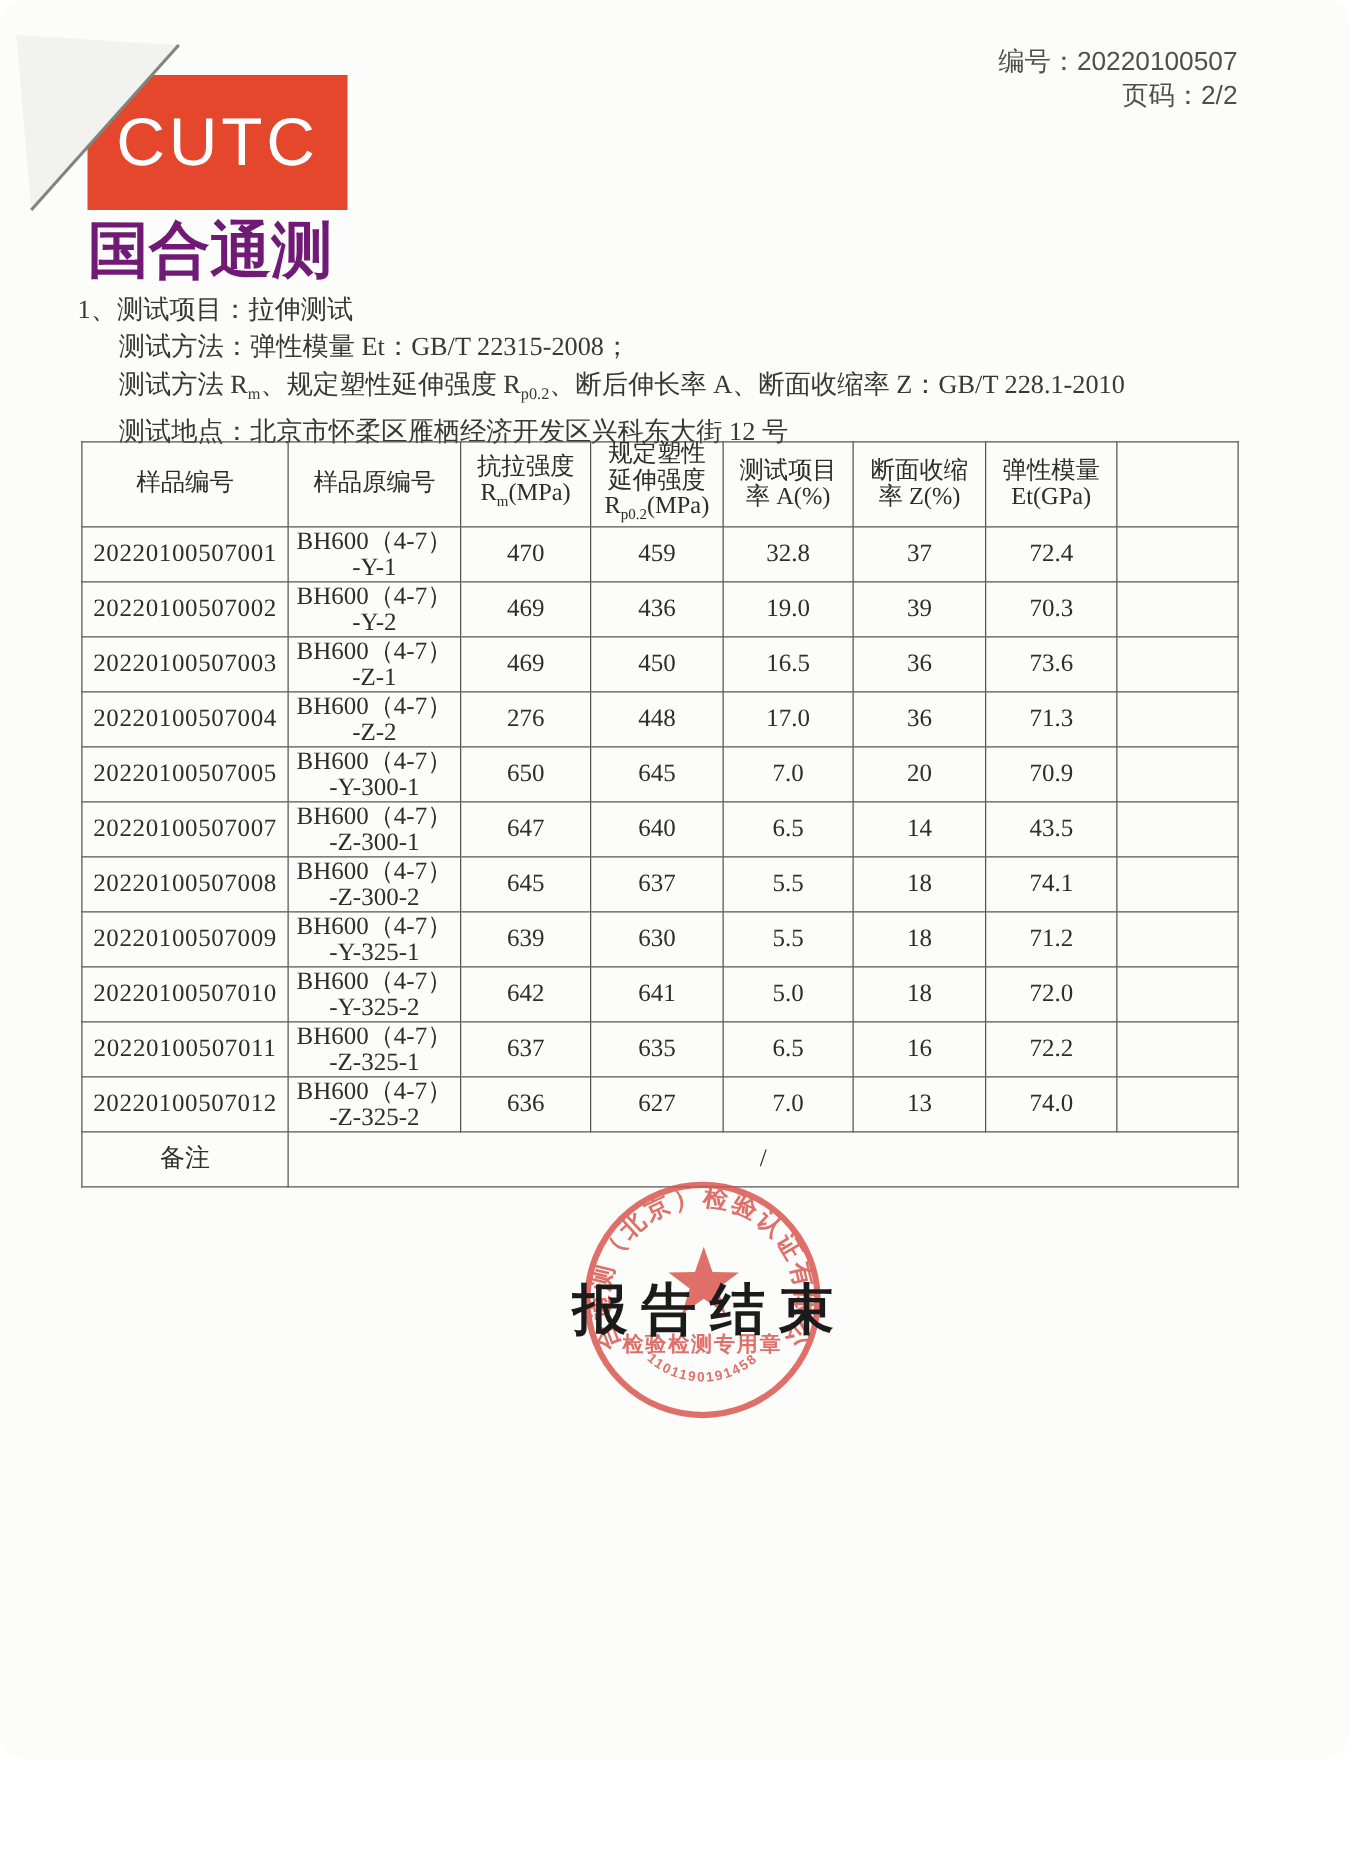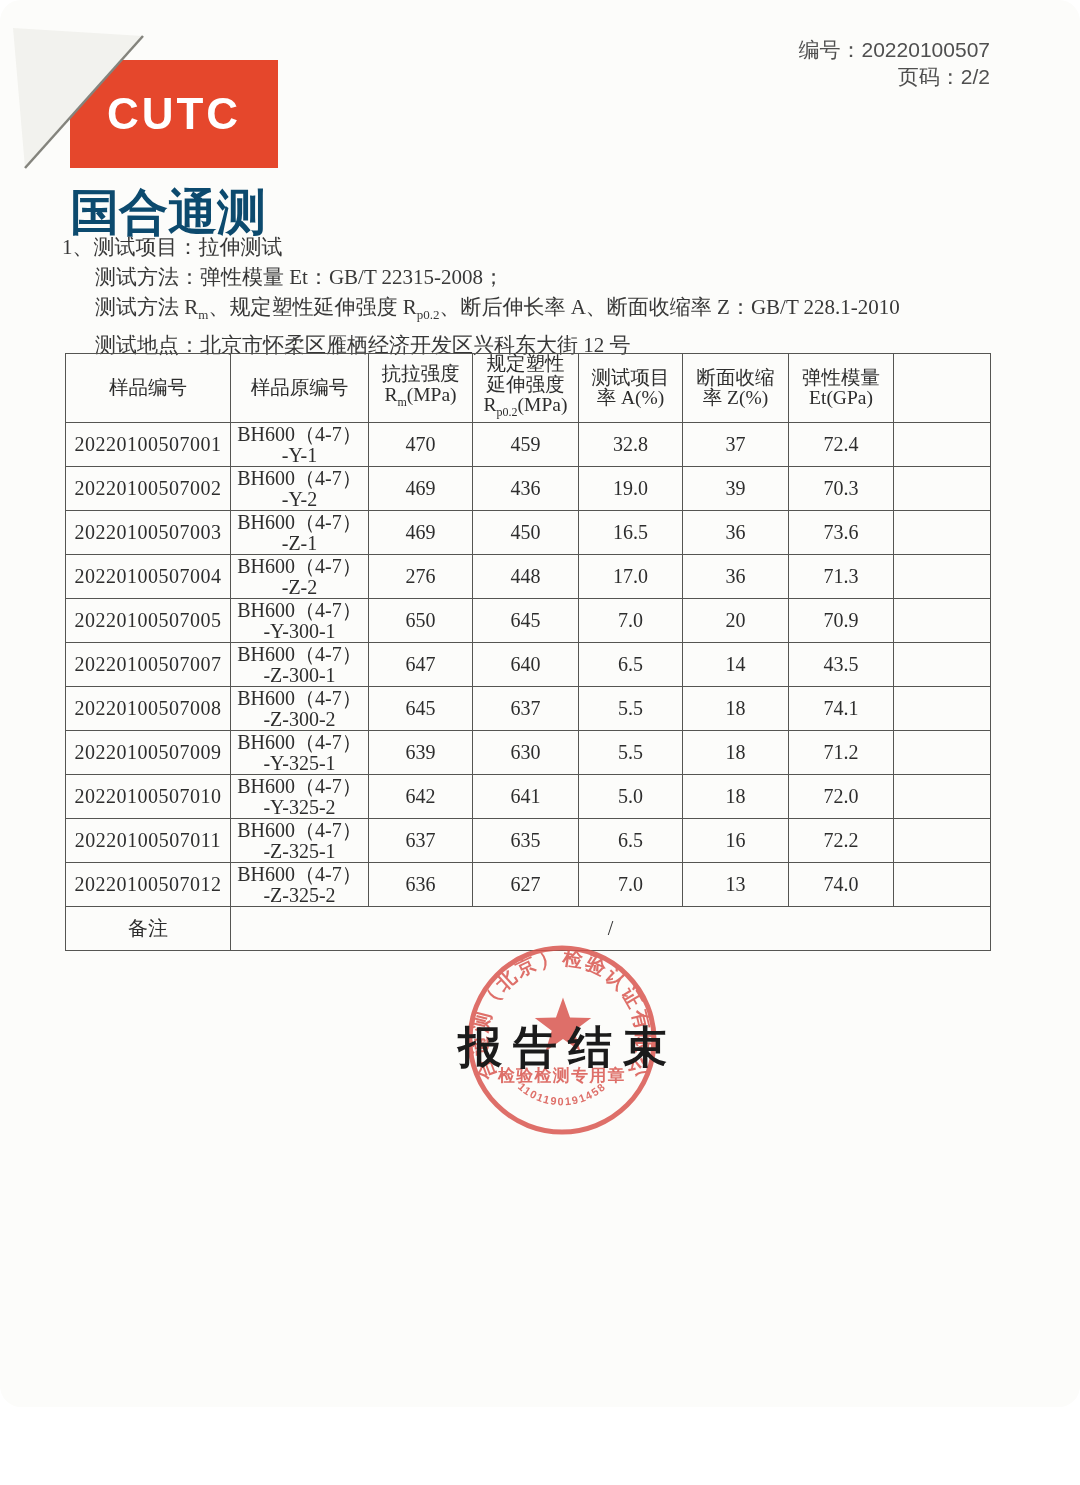--- a/index.html
+++ b/index.html
@@ -12,23 +12,23 @@
   
   .meta{position:absolute;top:36px;right:90px;text-align:right;
     font-family:"Liberation Sans","DejaVu Sans",sans-serif;
     font-size:21px;line-height:27px;color:#4f4f4f;}
 
   
   .logo{position:absolute;left:70px;top:60px;width:208px;}
   .logo-box{width:208px;height:108px;background:#e5472c;color:#ffffff;
     display:flex;align-items:center;justify-content:center;
     font-family:"Liberation Sans","DejaVu Sans",sans-serif;
-    font-weight:700;font-size:44px;letter-spacing:3px;}
-  .logo-cn{margin-top:19px;width:206px;display:flex;justify-content:space-between;
-    color:#0c4a6e;font-family:"Liberation Sans","DejaVu Sans",sans-serif;
+    font-weight:400;font-size:54px;letter-spacing:3px;}
+  .logo-cn{margin-top:8px;width:206px;display:flex;justify-content:space-between;
+    color:#701a75;font-family:"Liberation Sans","DejaVu Sans",sans-serif;
     font-size:49px;font-weight:900;line-height:50px;}
 
   
   .intro{position:absolute;left:62px;top:232px;font-size:21px;line-height:30px;color:#383838;width:900px;}
   .intro .indent{margin-left:33px;}
   .intro sub{font-size:13px;}
 
   
   table.results{position:absolute;left:65px;top:353px;width:925px;
     border-collapse:collapse;table-layout:fixed;color:#2d2d2d;}

